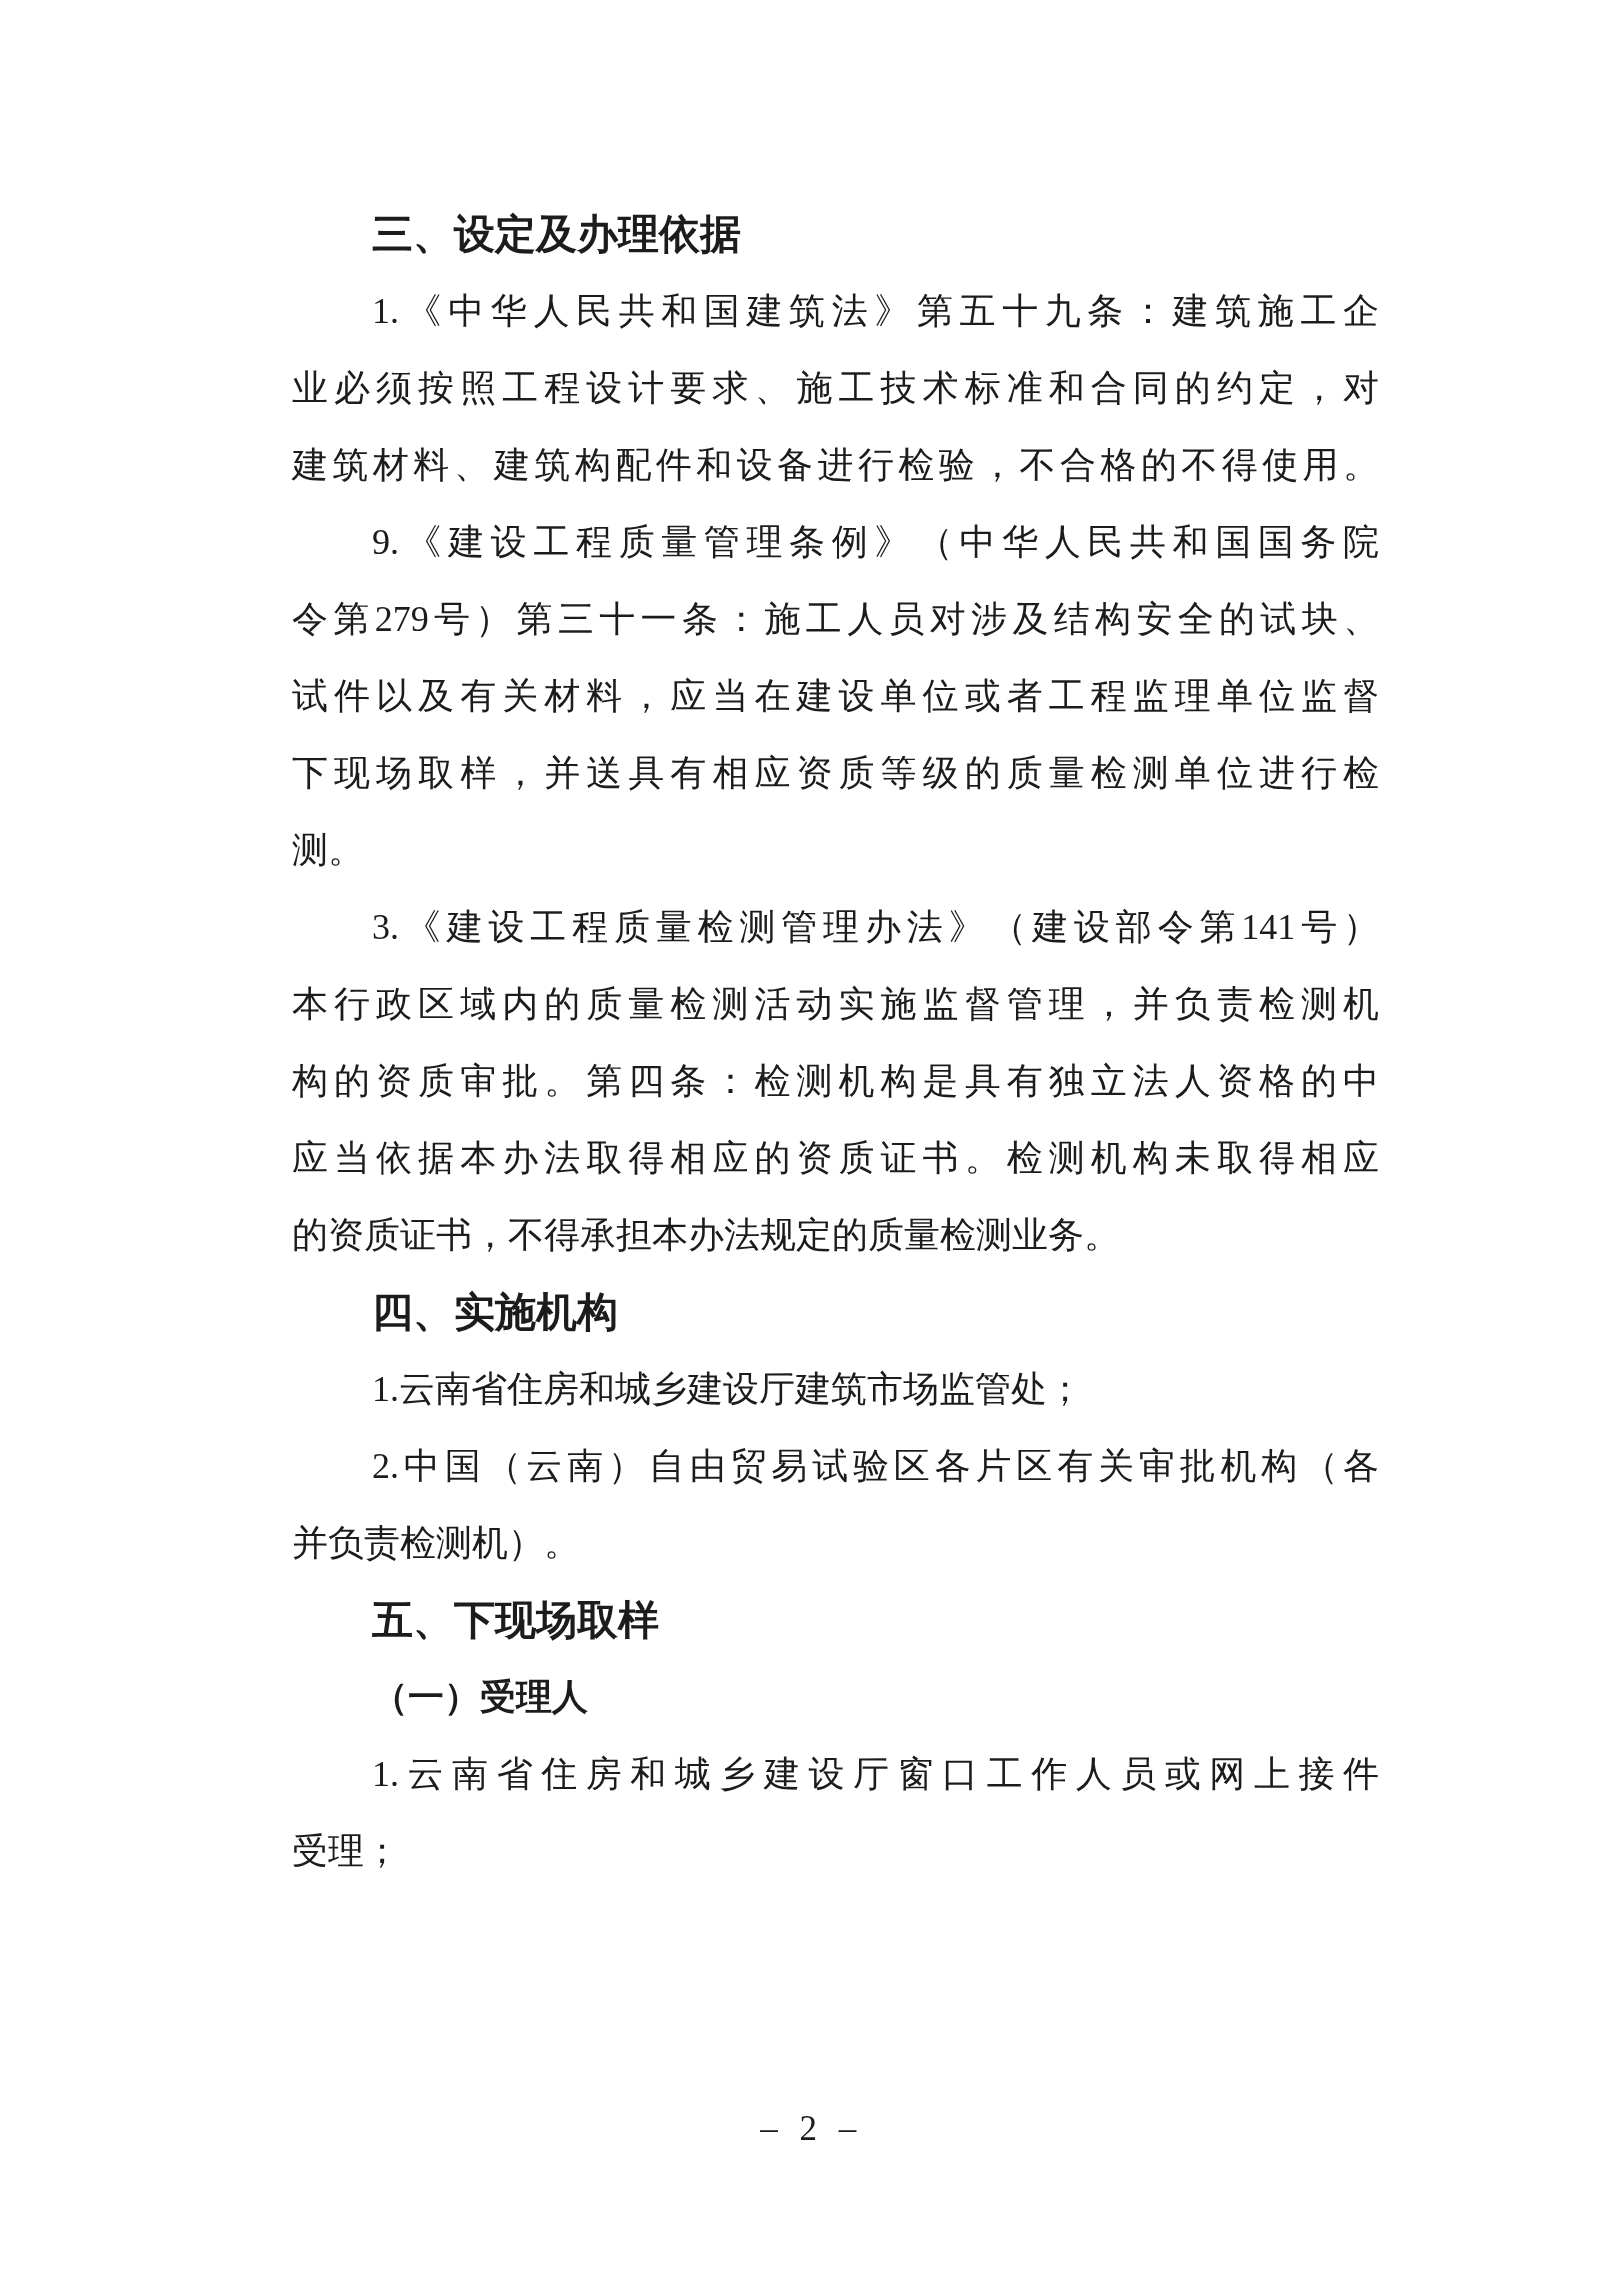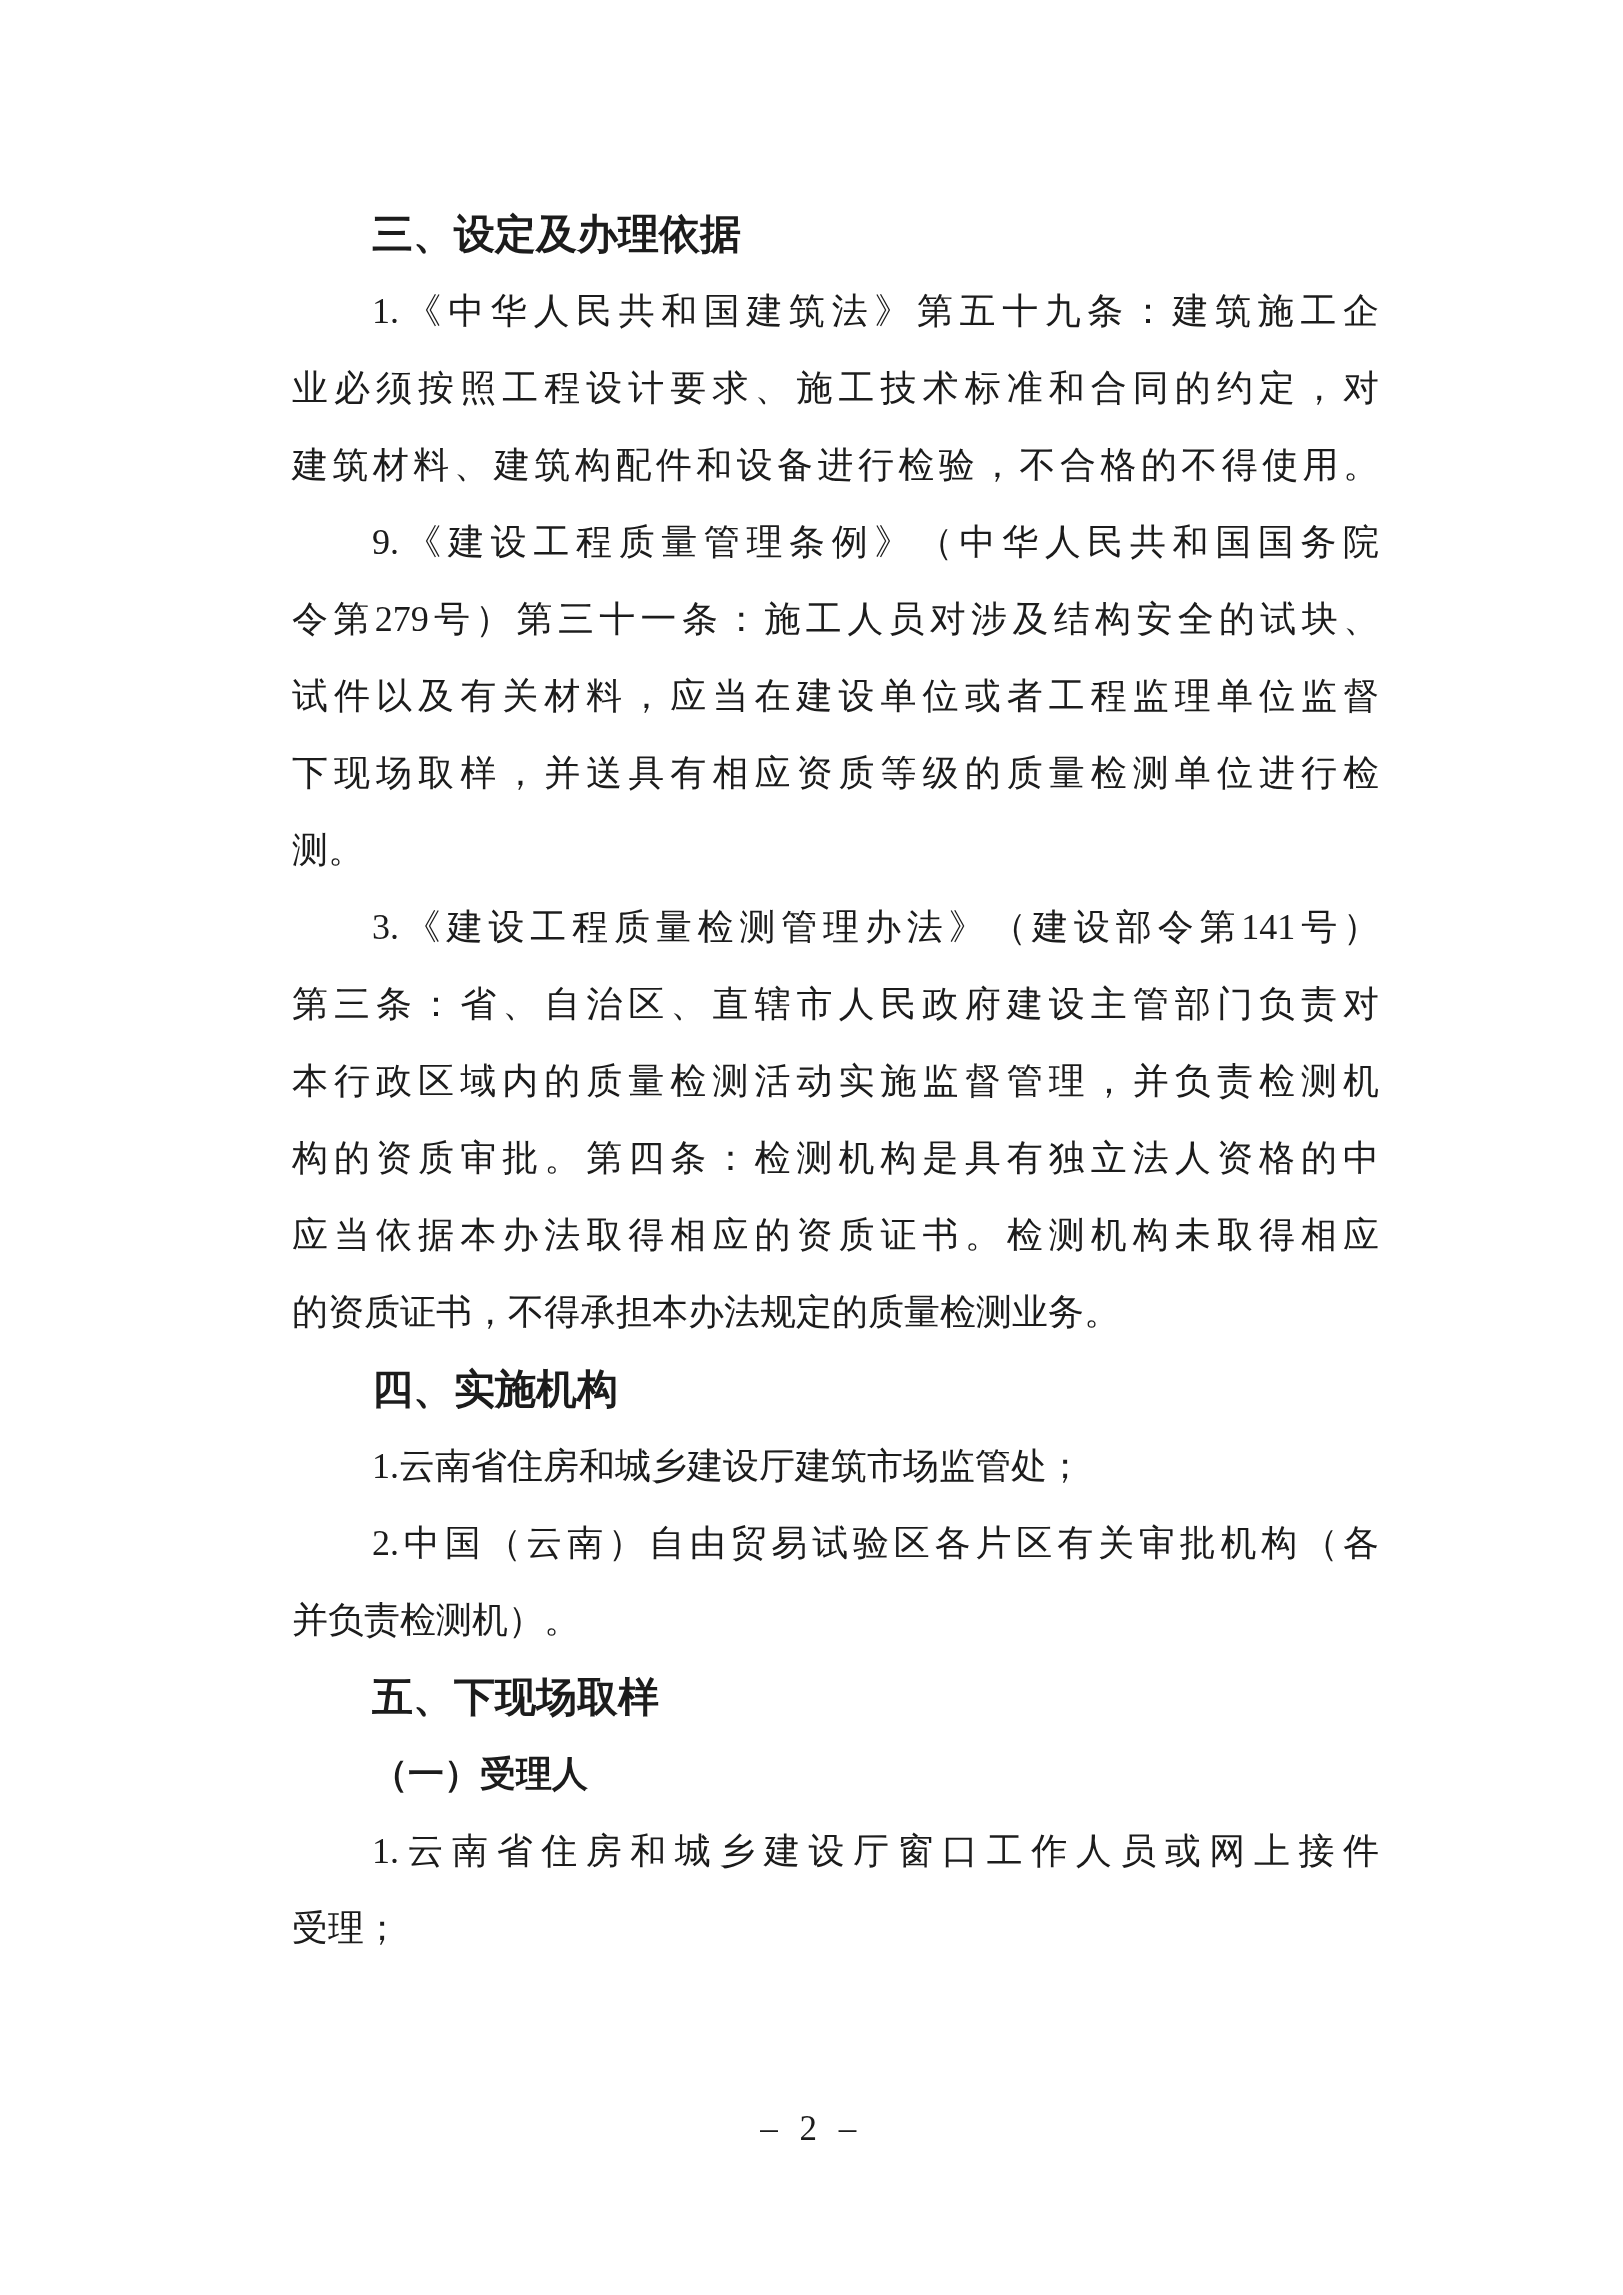--- a/index.html
+++ b/index.html
@@ -65,21 +65,20 @@
       <div class="line heading indent">三、设定及办理依据</div>
       <div class="line indent justify">1.《中华人民共和国建筑法》第五十九条：建筑施工企</div>
       <div class="line justify">业必须按照工程设计要求、施工技术标准和合同的约定，对</div>
       <div class="line justify">建筑材料、建筑构配件和设备进行检验，不合格的不得使用。</div>
       <div class="line indent justify">9.《建设工程质量管理条例》（中华人民共和国国务院</div>
       <div class="line justify">令第279号）第三十一条：施工人员对涉及结构安全的试块、</div>
       <div class="line justify">试件以及有关材料，应当在建设单位或者工程监理单位监督</div>
       <div class="line justify">下现场取样，并送具有相应资质等级的质量检测单位进行检</div>
       <div class="line">测。</div>
       <div class="line indent justify">3.《建设工程质量检测管理办法》（建设部令第141号）</div>
-      <div class="line justify">第三条：省、自治区、直辖市人民政府建设主管部门负责对</div>
       <div class="line justify">本行政区域内的质量检测活动实施监督管理，并负责检测机</div>
       <div class="line justify">构的资质审批。第四条：检测机构是具有独立法人资格的中</div>
       <div class="line justify">应当依据本办法取得相应的资质证书。检测机构未取得相应</div>
       <div class="line">的资质证书，不得承担本办法规定的质量检测业务。</div>
       <div class="line heading indent">四、实施机构</div>
       <div class="line indent">1.云南省住房和城乡建设厅建筑市场监管处；</div>
       <div class="line indent justify">2.中国（云南）自由贸易试验区各片区有关审批机构（各</div>
       <div class="line">并负责检测机）。</div>
       <div class="line heading indent">五、下现场取样</div>
       <div class="line subheading indent">（一）受理人</div>

